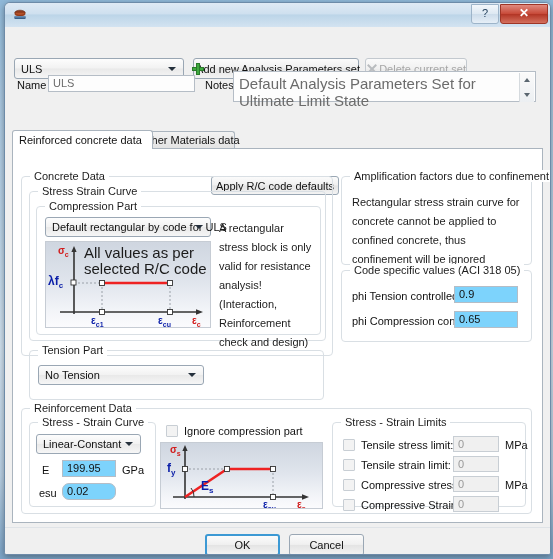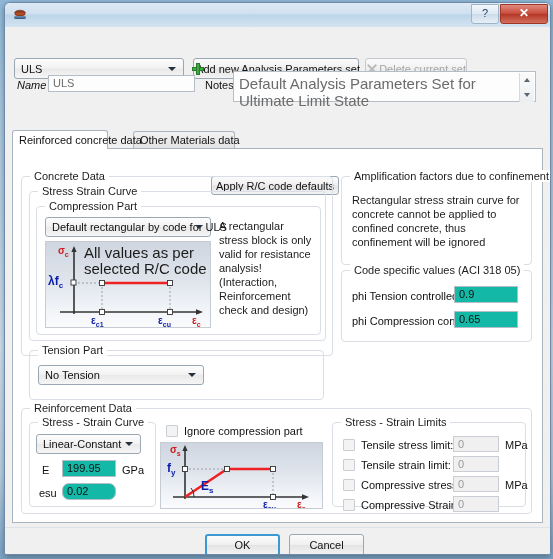--- a/index.html
+++ b/index.html
@@ -108,21 +108,21 @@
   }
   .xicon::before { transform: rotate(45deg); }
   .xicon::after  { transform: rotate(-45deg); }
 
   
   .lbl { position:absolute; font-size:11px; color:#111; white-space:nowrap; }
 
   
   .tinput {
     position:absolute; box-sizing:border-box;
-    background:#14b8a6; border:1px solid #b5bdc6;
+    background:#7dd3fc; border:1px solid #b5bdc6;
     font-size:11px; color:#4a4a4a;
     padding: 0 4px; line-height: 1;
     display:flex; align-items:center;
     font-family: "Liberation Sans", sans-serif;
   }
   .tinput.readonly { background:#fdfdfd; color:#6b6b6b; }
   .tinput.dim { background:#f0f0f0; color:#9a9a9a; border-color:#c8ced4; }
   .tinput.val { color:#111; }
 
   .notesbox {
@@ -186,21 +186,21 @@
     position:absolute; width:12px; height:12px; box-sizing:border-box;
     background:#fdfdfd; border:1px solid #b8bfc7; border-radius:1px;
     cursor:default;
   }
   .cbx.dim { background:#f3f3f3; border-color:#c8ced4; }
 
   .bigtext {
     position:absolute; font-size:15px; color:#1b1b1b; line-height:16px;
   }
   .helptext {
-    position:absolute; font-size:11px; color:#1c1c1c; line-height:14px;
+    position:absolute; font-size:11px; color:#1c1c1c; line-height:19px;
   }
 
   .bottombar {
     position:absolute; left:0; top:500px; width:545px; height:51px;
     background:#f0f0f0; border-top:1px solid #dfe3e7;
   }
 </style>
 </head>
 <body>
 
@@ -228,34 +228,34 @@
     <div class="pbtn" style="left:188px; top:31px; width:166px; height:21px;">
       <span class="plusicon"></span>
       <span>Add new Analysis Parameters set</span>
     </div>
 
     <div class="pbtn disabled" style="left:360px; top:31px; width:102px; height:21px;">
       <span class="xicon"></span>
       <span>Delete current set</span>
     </div>
 
-    <div class="lbl" style="left:12px; top:52px;font-style:italic;">Name</div>
+    <div class="lbl" style="left:12px; top:52px;">Name</div>
     <div class="tinput readonly" style="left:43px; top:48px; width:147px; height:17px;">ULS</div>
 
     <div class="lbl" style="left:200px; top:52px;">Notes</div>
     <div class="notesbox" style="left:228px; top:44px; width:303px; height:31px;">
       <span>Default Analysis Parameters Set for Ultimate Limit State</span>
       <span class="spin">
         <span class="up"></span>
         <span class="dn"></span>
       </span>
     </div>
 
     <div class="tabstrip">
-      <div class="tab active" style="left:0; width:96px;">
+      <div class="tab active" style="left:0; width:141px;">
         <span>Reinforced concrete data</span>
       </div>
       <div class="tab inactive" style="left:121px; width:102px;">
         <span>Other Materials data</span>
       </div>
     </div>
 
     <div class="tabpage">
 
       <div class="pbtn" style="left:198px; top:8px; width:128px; height:19px;margin-top:19px;">

